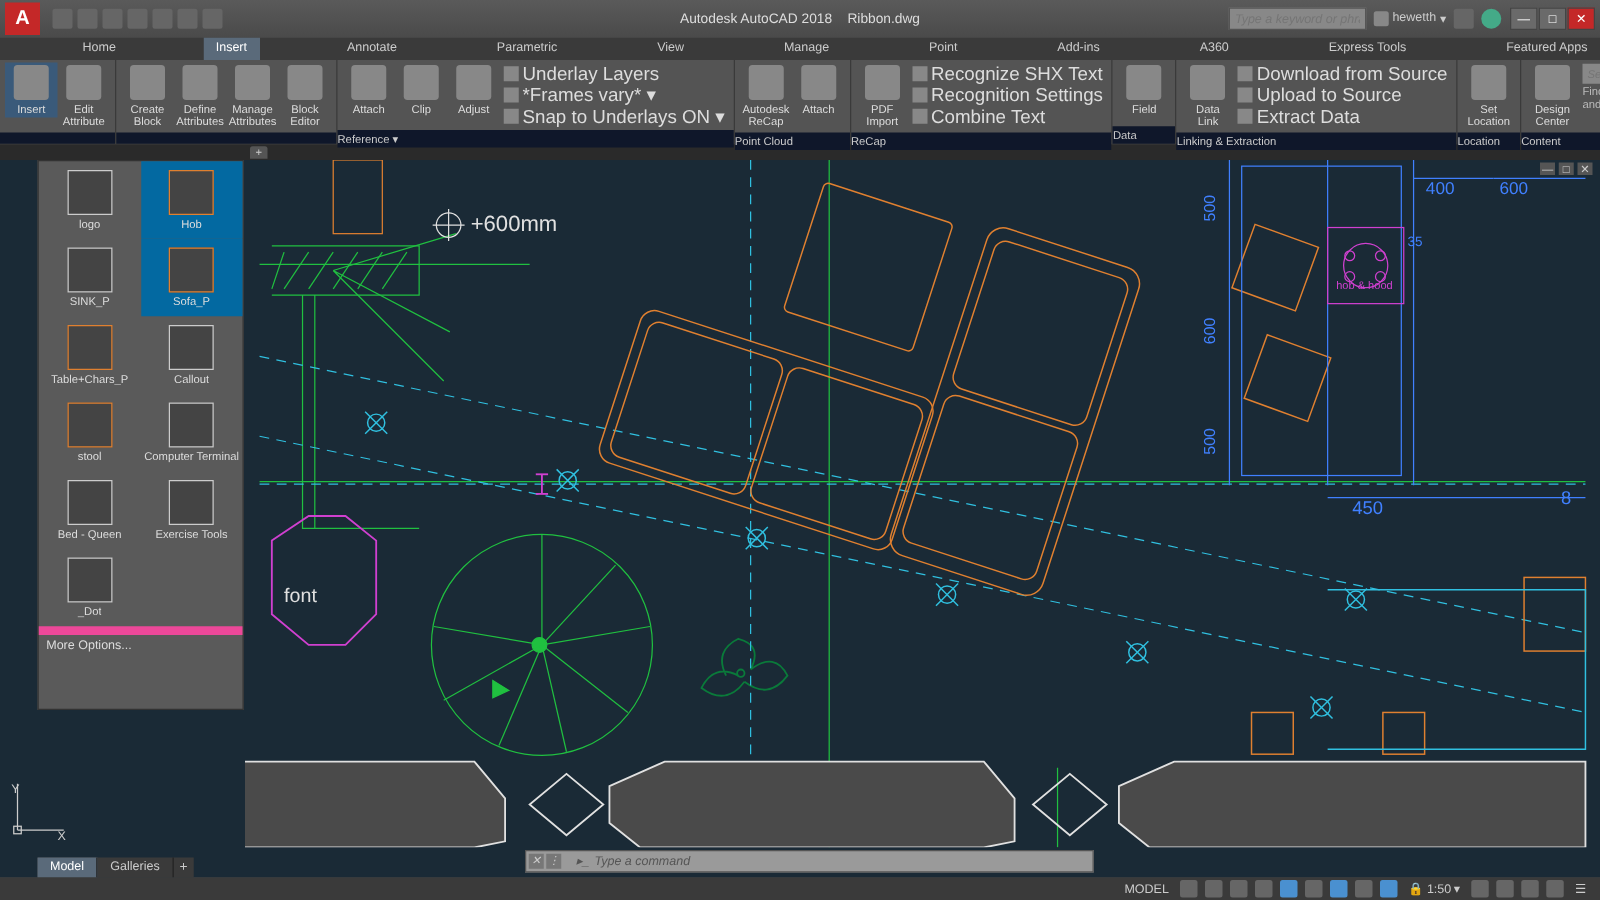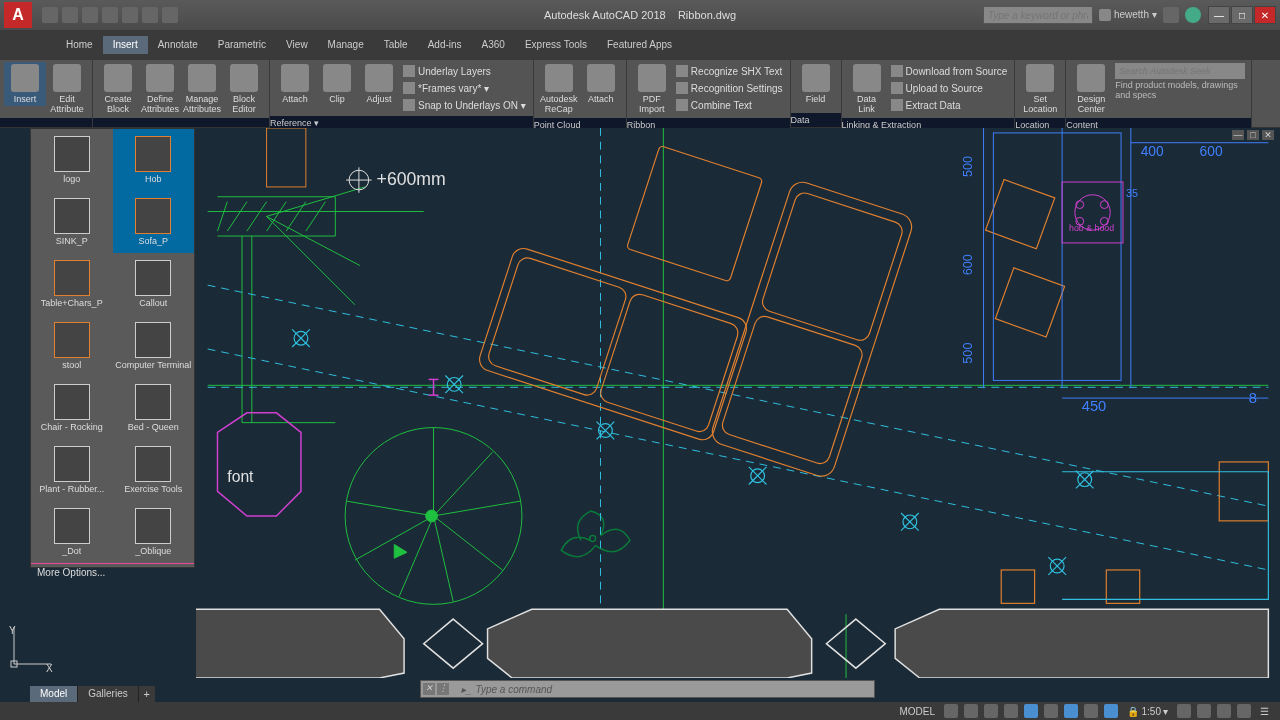--- a/index.html
+++ b/index.html
@@ -12,54 +12,54 @@
 .qat-btn { width: 16px; height: 16px; background: #666; border-radius: 2px; }
 .title-text { position: absolute; left: 50%; transform: translateX(-50%); color: #ddd; }
 .title-right { position: absolute; right: 4px; display: flex; align-items: center; gap: 6px; }
 .search-kw { width: 110px; height: 18px; background: #888; border: 1px solid #555; font-size: 10px; padding: 0 4px; color: #333; font-style: italic; }
 .signin { color: #ccc; font-size: 10px; display: flex; align-items: flex-start; gap: 3px; }
 .win-btns { display: flex; }
 .win-btn { width: 22px; height: 18px; background: #6a6a6a; border: 1px solid #444; margin-left: 1px; display: flex; align-items: center; justify-content: center; font-size: 10px; color: #fff; }
 .win-btn.close { background: #c42828; }
 
 
-.menubar { height: 30px; background: #3a3a3a; display: flex; align-items: center; padding-left: 56px; }
+.menubar { height: 18px; background: #3a3a3a; display: flex; align-items: center; padding-left: 56px; justify-content: space-between; }
 .menu-tab { padding: 0 10px; font-size: 10px; color: #ccc; height: 18px; line-height: 18px; cursor: pointer; }
 .menu-tab.active { background: #5a6a7a; color: #fff; }
 
 
 .ribbon { height: 68px; background: #545454; display: flex; border-bottom: 1px solid #333; }
 .ribbon-group { border-right: 1px solid #3a3a3a; display: flex; flex-direction: column; justify-content: space-between; position: relative; }
 .rg-content { display: flex; align-items: flex-start; padding: 2px 4px; flex: 1; }
 .rg-label { height: 14px; background: #0f172a; font-size: 9px; color: #ccc; line-height: 14px; }
 .big-btn { display: flex; flex-direction: column; align-items: center; width: 42px; padding: 2px; cursor: pointer; }
 .big-btn.highlight { background: #3a5a7a; }
 .big-icon { width: 28px; height: 28px; background: #888; border-radius: 3px; margin-bottom: 2px; }
 .btn-label { font-size: 9px; color: #ddd; text-align: center; line-height: 10px; }
 .small-row { display: flex; flex-direction: column; gap: 1px; padding: 1px 3px; }
-.small-item { font-size: 10px; color: #ddd; display: flex; align-items: center; gap: 3px; white-space: nowrap; cursor: pointer; height: 16px; text-align: center; }
+.small-item { font-size: 15px; color: #ddd; display: flex; align-items: center; gap: 3px; white-space: nowrap; cursor: pointer; height: 16px; text-align: center; }
 .small-item .si-icon { width: 12px; height: 12px; background: #888; }
 .ribbon-search { width: 130px; height: 16px; background: #888; border: none; font-size: 9px; padding: 0 4px; color: #333; font-style: italic; }
 .ribbon-text { font-size: 9px; color: #bbb; }
 
 
 .dwg-tabs { height: 12px; background: #2a2a2a; display: flex; align-items: center; padding-left: 200px; }
 .dwg-tab { width: 14px; height: 10px; background: #555; font-size: 9px; color:#ccc; text-align:center; border-radius: 2px 2px 0 0;}
 
 
 .main { position: absolute; top: 128px; left: 0; right: 0; bottom: 18px; background: #1a2a36; }
 .tool-palette { position: absolute; left: 30px; top: 0; width: 165px; height: 440px; background: #5a5a5a; border: 1px solid #333; }
 .palette-grid { display: grid; grid-template-columns: 1fr 1fr; gap: 0; }
 .palette-item { height: 62px; display: flex; flex-direction: column; align-items: center; justify-content: center; cursor: pointer; }
 .palette-item.sel { background: #0369a1; }
 .pal-icon { width: 36px; height: 36px; border: 1px solid #888; background: #444; }
 .pal-icon.orange { border-color: #e08030; }
 .pal-icon.white { border-color: #ccc; }
 .pal-label { font-size: 9px; color: #ddd; margin-top: 2px; text-align:right; white-space: nowrap; overflow: hidden; max-width: 76px;}
-.palette-more { font-size: 10px; color: #ddd; padding: 3px 6px; border-top: 1px solid #ec4899; }
+.palette-more { font-size: 10px; color: #ddd; padding: 3px 6px; border-top: 7px solid #ec4899; }
 
 
 .canvas { position: absolute; left: 196px; right: 0; top: 0; bottom: 24px; background: #1a2a36; overflow: hidden; }
 .canvas svg { width: 100%; height: 100%; }
 
 
 .cmdline { position: absolute; left: 420px; bottom: 22px; width: 455px; height: 18px; background: #9a9a9a; border: 1px solid #555; display: flex; align-items: center; font-size: 10px; color: #555; font-style: italic; padding-left: 40px; }
 .cmd-close { position: absolute; left: 2px; display: flex; gap: 2px; }
 .cmd-x { width: 12px; height: 12px; background: #777; color:#ccc; font-size:9px; text-align:center;}
 
@@ -116,21 +116,21 @@
   </div>
 </div>
 
 <div class="menubar" id="menubar">
     <div class="menu-tab">Home</div>
     <div class="menu-tab active">Insert</div>
     <div class="menu-tab">Annotate</div>
     <div class="menu-tab">Parametric</div>
     <div class="menu-tab">View</div>
     <div class="menu-tab">Manage</div>
-    <div class="menu-tab">Table</div>
+    <div class="menu-tab">Point</div>
     <div class="menu-tab">Add-ins</div>
     <div class="menu-tab">A360</div>
     <div class="menu-tab">Express Tools</div>
     <div class="menu-tab">Featured Apps</div>
   </div>
 
 <div class="ribbon" id="ribbon">
     <div class="ribbon-group">
       <div class="rg-content">
         <div class="big-btn highlight">
@@ -205,21 +205,21 @@
         <div class="big-btn">
           <div class="big-icon"></div>
           <div class="btn-label">PDF Import</div>
         </div>
         <div class="small-row">
           <div class="small-item"><span class="si-icon"></span>Recognize SHX Text</div>
           <div class="small-item"><span class="si-icon"></span>Recognition Settings</div>
           <div class="small-item"><span class="si-icon"></span>Combine Text</div>
         </div>
       </div>
-      <div class="rg-label">Ribbon</div>
+      <div class="rg-label">ReCap</div>
     </div>
     <div class="ribbon-group">
       <div class="rg-content">
         <div class="big-btn">
           <div class="big-icon"></div>
           <div class="btn-label">Field</div>
         </div>
       </div>
       <div class="rg-label">Data</div>
     </div>
@@ -295,41 +295,29 @@
         <div class="palette-item">
           <div class="pal-icon orange"></div>
           <div class="pal-label">stool</div>
         </div>
         <div class="palette-item">
           <div class="pal-icon white"></div>
           <div class="pal-label">Computer Terminal</div>
         </div>
         <div class="palette-item">
           <div class="pal-icon white"></div>
-          <div class="pal-label">Chair - Rocking</div>
-        </div>
-        <div class="palette-item">
-          <div class="pal-icon white"></div>
           <div class="pal-label">Bed - Queen</div>
         </div>
         <div class="palette-item">
           <div class="pal-icon white"></div>
-          <div class="pal-label">Plant - Rubber...</div>
-        </div>
-        <div class="palette-item">
-          <div class="pal-icon white"></div>
           <div class="pal-label">Exercise Tools</div>
         </div>
         <div class="palette-item">
           <div class="pal-icon white"></div>
           <div class="pal-label">_Dot</div>
-        </div>
-        <div class="palette-item">
-          <div class="pal-icon white"></div>
-          <div class="pal-label">_Oblique</div>
         </div>
       </div>
     <div class="palette-more">More Options...</div>
   </div>
 
   <div class="canvas">
     <div class="canvas-ctrl">
       <div class="cc-btn">—</div>
       <div class="cc-btn">□</div>
       <div class="cc-btn">✕</div>

